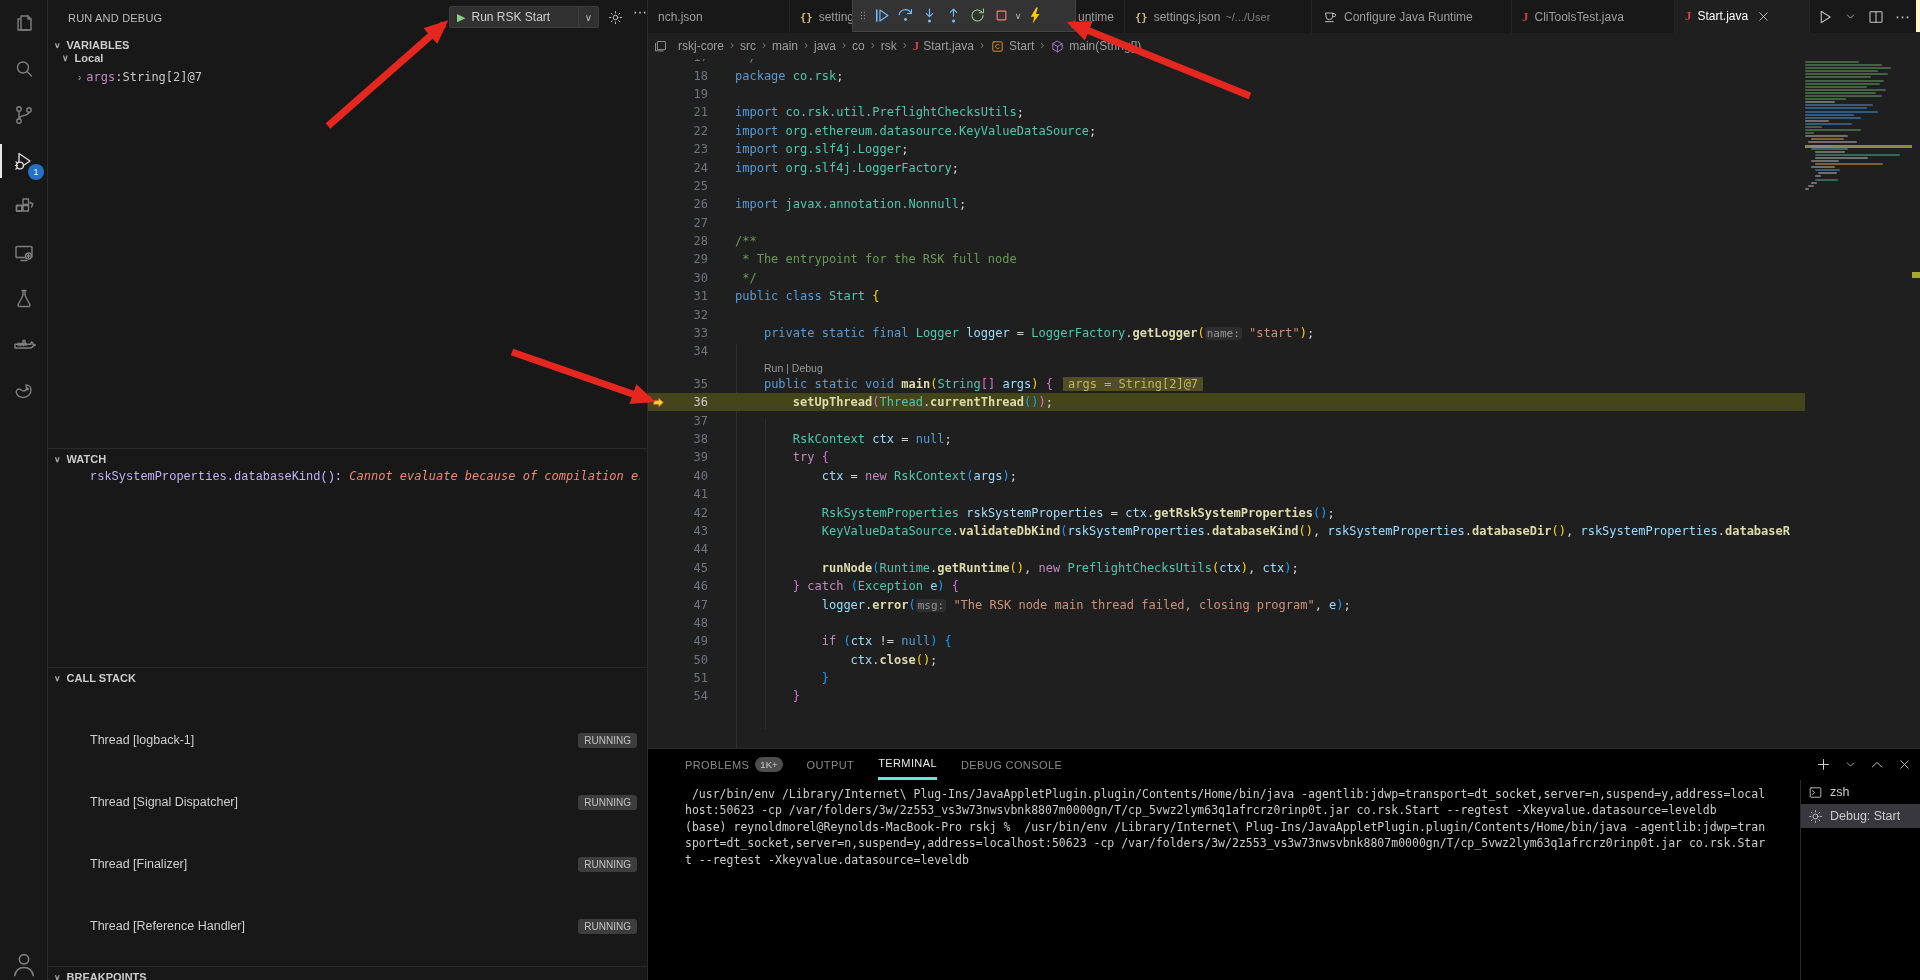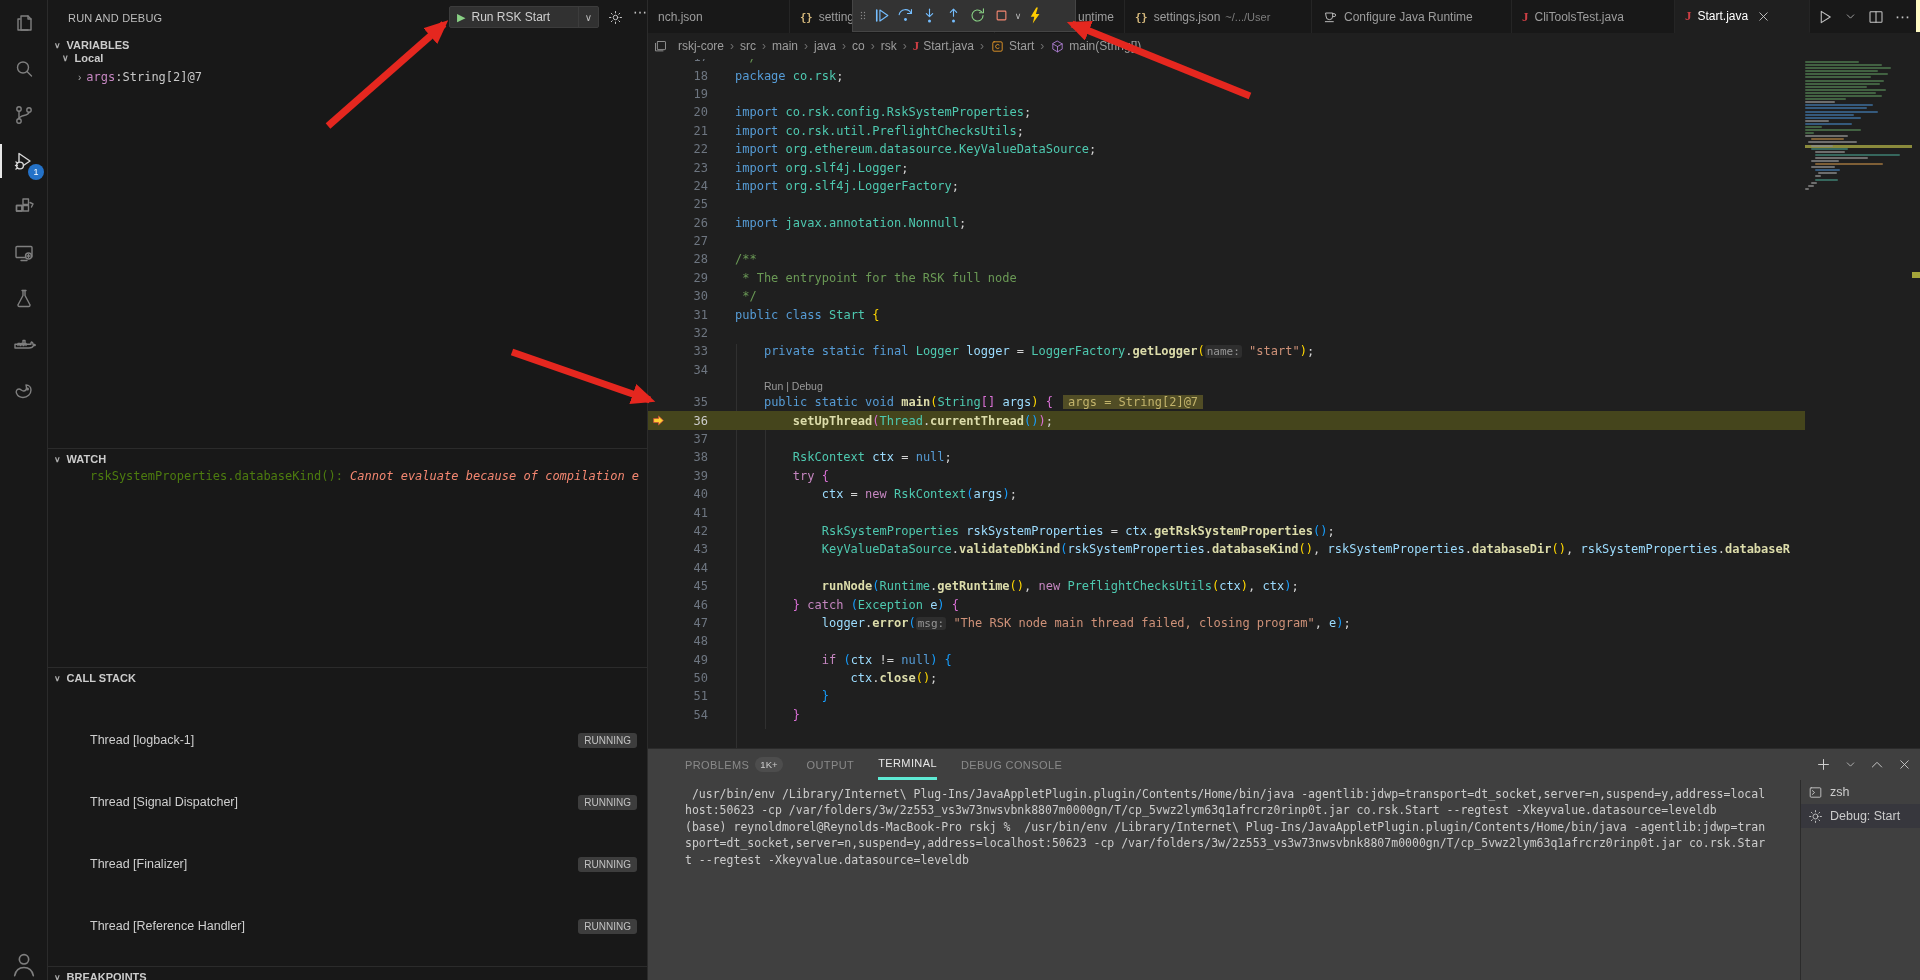--- a/index.html
+++ b/index.html
@@ -38,21 +38,21 @@
 
   #var-local { position:absolute; left:14px; top:52px; display:flex; align-items:center; font-size:11px; font-weight:bold; color:#cccccc; }
   #var-local .tw { margin-right:6px; font-size:9px; color:#aaa; }
   #var-args { position:absolute; left:30px; top:70px; display:flex; align-items:center; font-size:12px; }
   #var-args .tw { margin-right:5px; color:#aaa; font-size:10px; }
   .var-name { color:#c586c0; font-family:"DejaVu Sans Mono", monospace; font-size:12px; }
   .var-val { color:#c8c8c8; font-family:"DejaVu Sans Mono", monospace; font-size:12px; }
 
   #watch-item { position:absolute; left:42px; top:469px; font-family:"DejaVu Sans Mono", monospace; font-size:12px;
     white-space:nowrap; overflow:hidden; width:550px; }
-  #watch-expr { color:#4d7c0f; }
+  #watch-expr { color:#c4b5fd;font-family:Liberation Mono, monospace; }
   #watch-error { color:#f48771; font-style:italic; }
 
   #callstack-rows { position:absolute; left:0; top:689px; width:100%; }
   .cs-row { position:relative; height:22px; display:flex; align-items:center; font-size:12.5px; color:#cfcfcf; cursor:pointer;margin-top:40px; }
   .cs-row .tw { position:absolute; left:26px; font-size:9px; color:#aaa; }
   .cs-label { margin-left:42px; white-space:nowrap; }
   .cs-badge { position:absolute; right:10px; background:#3d3d3d; color:#c2c2c2; font-size:10px;
     padding:2px 6px; border-radius:3px; white-space:nowrap; }
   .cs-frame { background:#3d3d41; }
   .cs-frame .frame-label { margin-left:56px; font-family:"DejaVu Sans Mono", monospace; font-size:12px; color:#e4e4e4; }
@@ -113,21 +113,21 @@
   #minimap { position:absolute; left:1157px; top:61px; width:107px; height:687px; }
   .mm-row { position:relative; height:2px; margin-bottom:1.1px; }
   .mm-bar { position:absolute; height:2px; border-radius:1px; opacity:.75; }
   .mm-g{background:#4f7a4f;} .mm-b{background:#3e6f9e;} .mm-t{background:#3f8073;}
   .mm-w{background:#8a8a8a;} .mm-o{background:#a0763f;}
   .mm-hl { position:absolute; left:0; width:100%; height:3px; background:#8a8a3c; }
   #overview-ruler { position:absolute; left:1264px; top:59px; width:8px; height:689px; }
   #ov-mark { position:absolute; left:0; top:213px; width:8px; height:6px; background:#a5a53a; }
 
   
-  #panel { position:absolute; left:0; top:748px; width:1272px; height:232px; background:#404040; border-top:1px solid #2b2b2b; }
+  #panel { position:absolute; left:0; top:748px; width:1272px; height:232px; background:#000000; border-top:1px solid #2b2b2b; }
   #panel-tabs { position:absolute; left:37px; top:0; height:31px; display:flex; gap:24px; align-items:center; }
   .ptab { display:flex; align-items:center; gap:6px; font-size:11px; letter-spacing:.4px; color:#8a8a8a;
     height:31px; cursor:pointer; }
   .ptab.active { color:#e7e7e7; border-bottom:3px solid #5eead4; }
   .ptab-badge { background:#4d4d4d; color:#cccccc; font-size:9.5px; padding:2px 5px; border-radius:9px; letter-spacing:0; }
   #panel-actions { position:absolute; right:8px; top:0; height:31px; display:flex; align-items:center; gap:12px; color:#cfcfcf; }
   #terminal-body { position:absolute; left:37px; top:37px; width:1112px; font-family:"DejaVu Sans Mono", monospace;
     font-size:11.5px; line-height:16.4px; color:#cccccc; white-space:pre; overflow:hidden; }
   #terminal-side { position:absolute; left:1152px; top:31px; width:120px; bottom:0; border-left:1px solid #2b2b2b; }
   .tside-row { height:24px; display:flex; align-items:center; gap:7px; padding-left:7px; font-size:12.5px; color:#cccccc; cursor:pointer; }
@@ -436,21 +436,21 @@
       </div>
     </div>
 
   <div id="breadcrumb">
     <span class="bc-lead">
         <svg class="ic" width="15" height="15" viewBox="0 0 24 24" fill="none" stroke="currentColor" stroke-width="1.4" stroke-linecap="round" stroke-linejoin="round">
           <rect x="7" y="4" width="13" height="13" rx="1"></rect>
           <path d="M4 8v12h12" transform="translate(0,-1)"></path>
         </svg>
       </span>
-    <span id="bc-items" style="display:flex;align-items:center">
+    <span id="bc-items" style="display:flex;">
         <span class="bc-item">
           <span>rskj-core</span>
         </span>
         <span class="bc-sep">›</span>
         <span class="bc-item">
           <span>src</span>
         </span>
         <span class="bc-sep">›</span>
         <span class="bc-item">
           <span>main</span>
@@ -495,21 +495,20 @@
       </span>
   </div>
 
   <div id="editor">
     <div class="ind-guide" style="left:87.5px; top:285px; height:404px;"></div>
     <div class="ind-guide" style="left:116.5px; top:360px; height:310px;"></div>
     <div id="code-rows">
         <div class="code-row"><span class="glyph"></span><span class="ln">17</span><span class="ctext"><span class="tk-cm"> */</span></span></div>
         <div class="code-row"><span class="glyph"></span><span class="ln">18</span><span class="ctext"><span class="tk-k">package</span><span class="tk-d"> </span><span class="tk-t">co.rsk</span><span class="tk-d">;</span></span></div>
         <div class="code-row"><span class="glyph"></span><span class="ln">19</span><span class="ctext"></span></div>
-        <div class="code-row"><span class="glyph"></span><span class="ln">20</span><span class="ctext"><span class="tk-k">import</span><span class="tk-d"> </span><span class="tk-t">co.rsk.config.RskSystemProperties</span><span class="tk-d">;</span></span></div>
         <div class="code-row"><span class="glyph"></span><span class="ln">21</span><span class="ctext"><span class="tk-k">import</span><span class="tk-d"> </span><span class="tk-t">co.rsk.util.PreflightChecksUtils</span><span class="tk-d">;</span></span></div>
         <div class="code-row"><span class="glyph"></span><span class="ln">22</span><span class="ctext"><span class="tk-k">import</span><span class="tk-d"> </span><span class="tk-t">org.ethereum.datasource.KeyValueDataSource</span><span class="tk-d">;</span></span></div>
         <div class="code-row"><span class="glyph"></span><span class="ln">23</span><span class="ctext"><span class="tk-k">import</span><span class="tk-d"> </span><span class="tk-t">org.slf4j.Logger</span><span class="tk-d">;</span></span></div>
         <div class="code-row"><span class="glyph"></span><span class="ln">24</span><span class="ctext"><span class="tk-k">import</span><span class="tk-d"> </span><span class="tk-t">org.slf4j.LoggerFactory</span><span class="tk-d">;</span></span></div>
         <div class="code-row"><span class="glyph"></span><span class="ln">25</span><span class="ctext"></span></div>
         <div class="code-row"><span class="glyph"></span><span class="ln">26</span><span class="ctext"><span class="tk-k">import</span><span class="tk-d"> </span><span class="tk-t">javax.annotation.Nonnull</span><span class="tk-d">;</span></span></div>
         <div class="code-row"><span class="glyph"></span><span class="ln">27</span><span class="ctext"></span></div>
         <div class="code-row"><span class="glyph"></span><span class="ln">28</span><span class="ctext"><span class="tk-cm">/**</span></span></div>
         <div class="code-row"><span class="glyph"></span><span class="ln">29</span><span class="ctext"><span class="tk-cm"> * The entrypoint for the RSK full node</span></span></div>
         <div class="code-row"><span class="glyph"></span><span class="ln">30</span><span class="ctext"><span class="tk-cm"> */</span></span></div>

